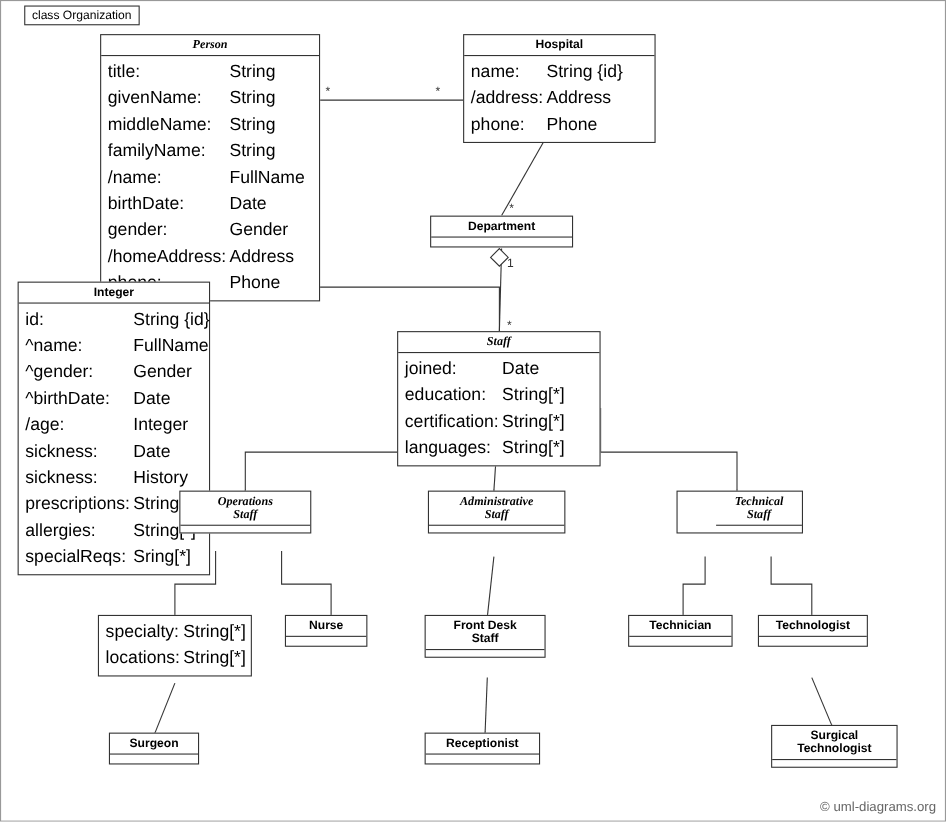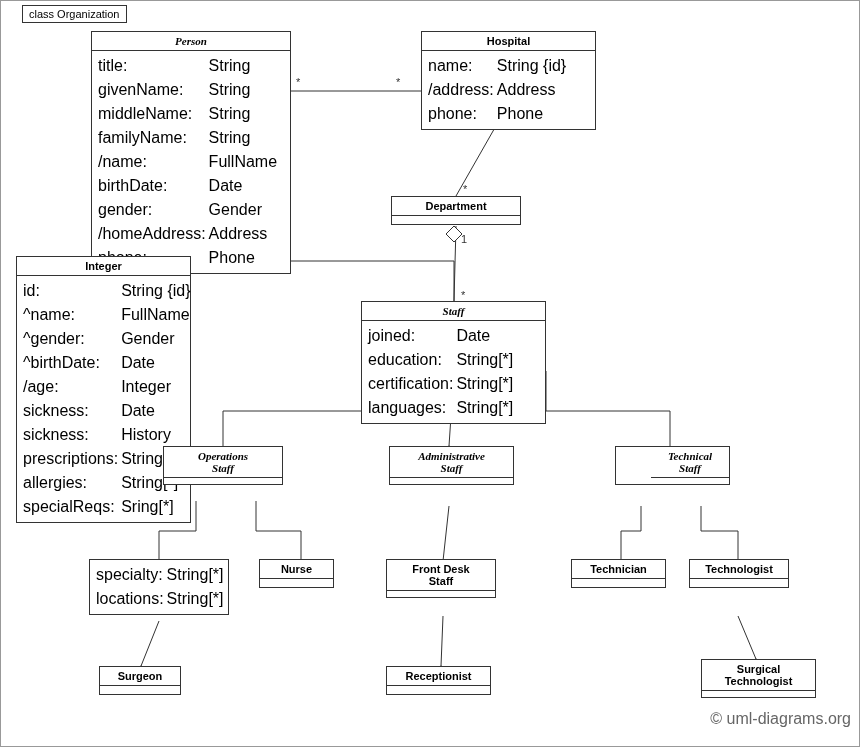--- a/index.html
+++ b/index.html
@@ -61,23 +61,23 @@
     svg.connections {
       position: absolute;
       top: 0;
       left: 0;
       width: 860px;
       height: 747px;
       pointer-events: none;
     }
     .watermark {
       position: absolute;
-      bottom: 18px;
+      bottom: 6px;
       right: 8px;
-      font-size: 16px;
+      font-size: 12px;
       color: #666;
     }
   </style>
 </head>
 <body>
 
 <div class="diagram-container">
   <div class="diagram-label">class Organization</div>
 
   <svg class="connections">

